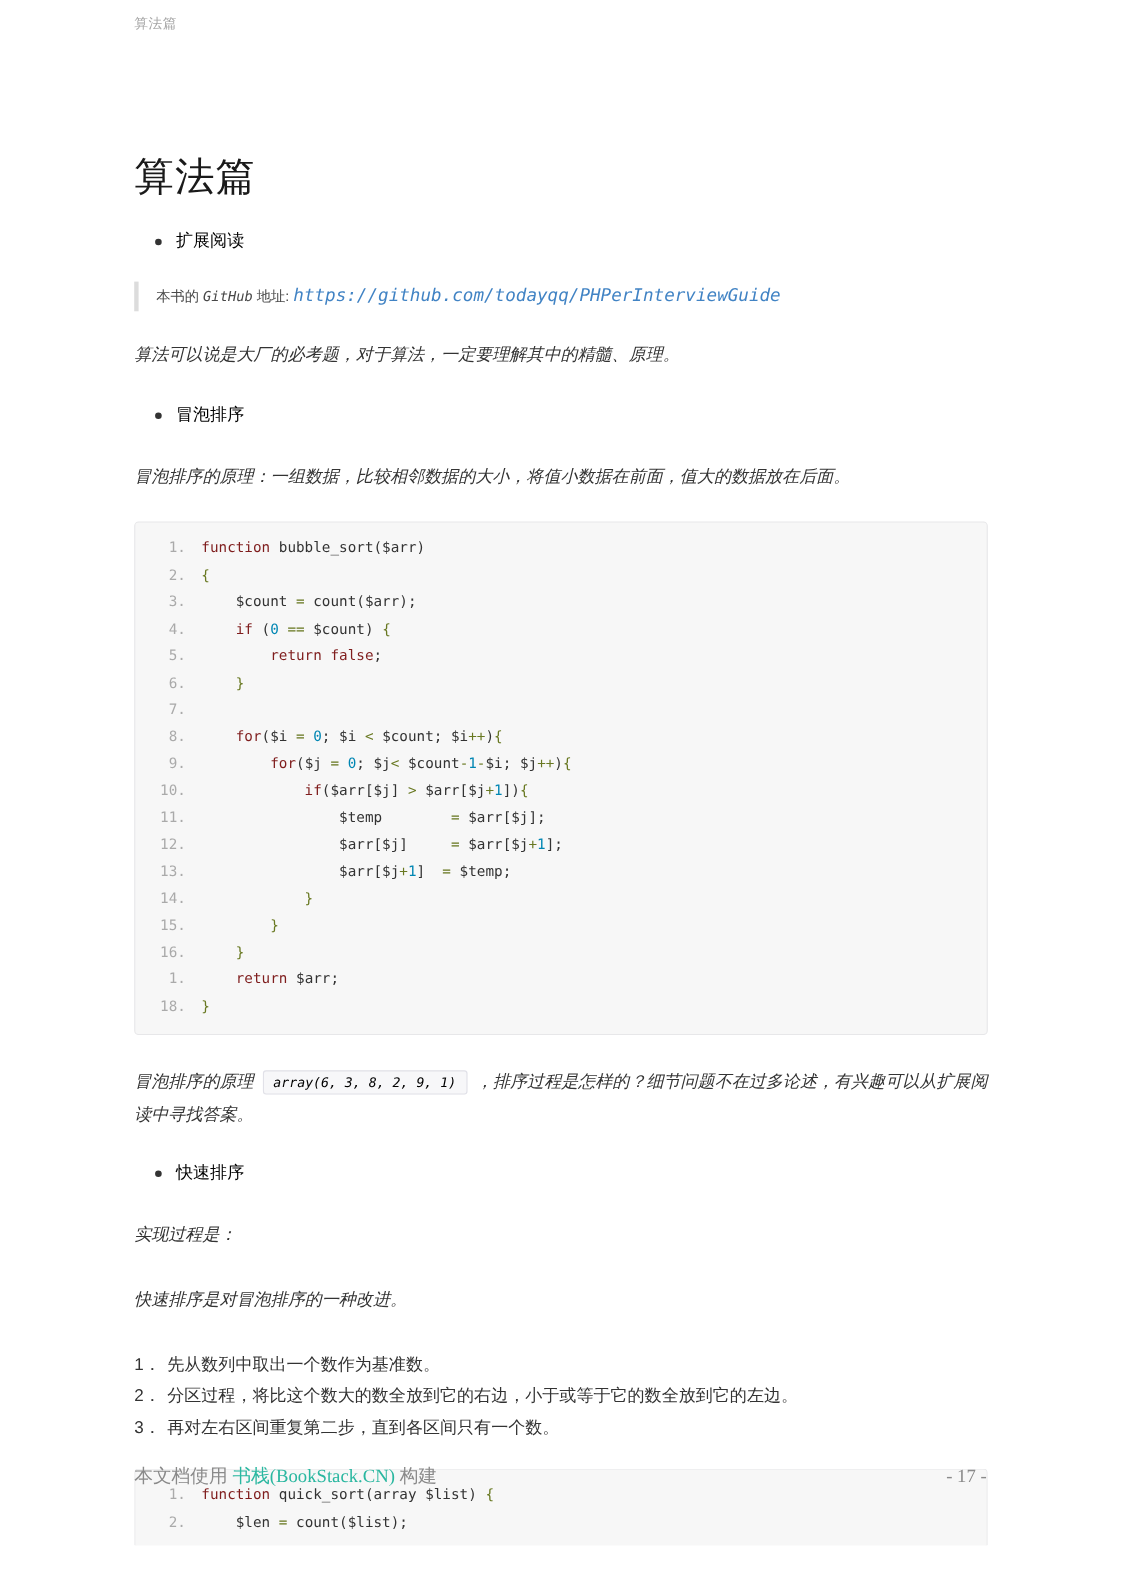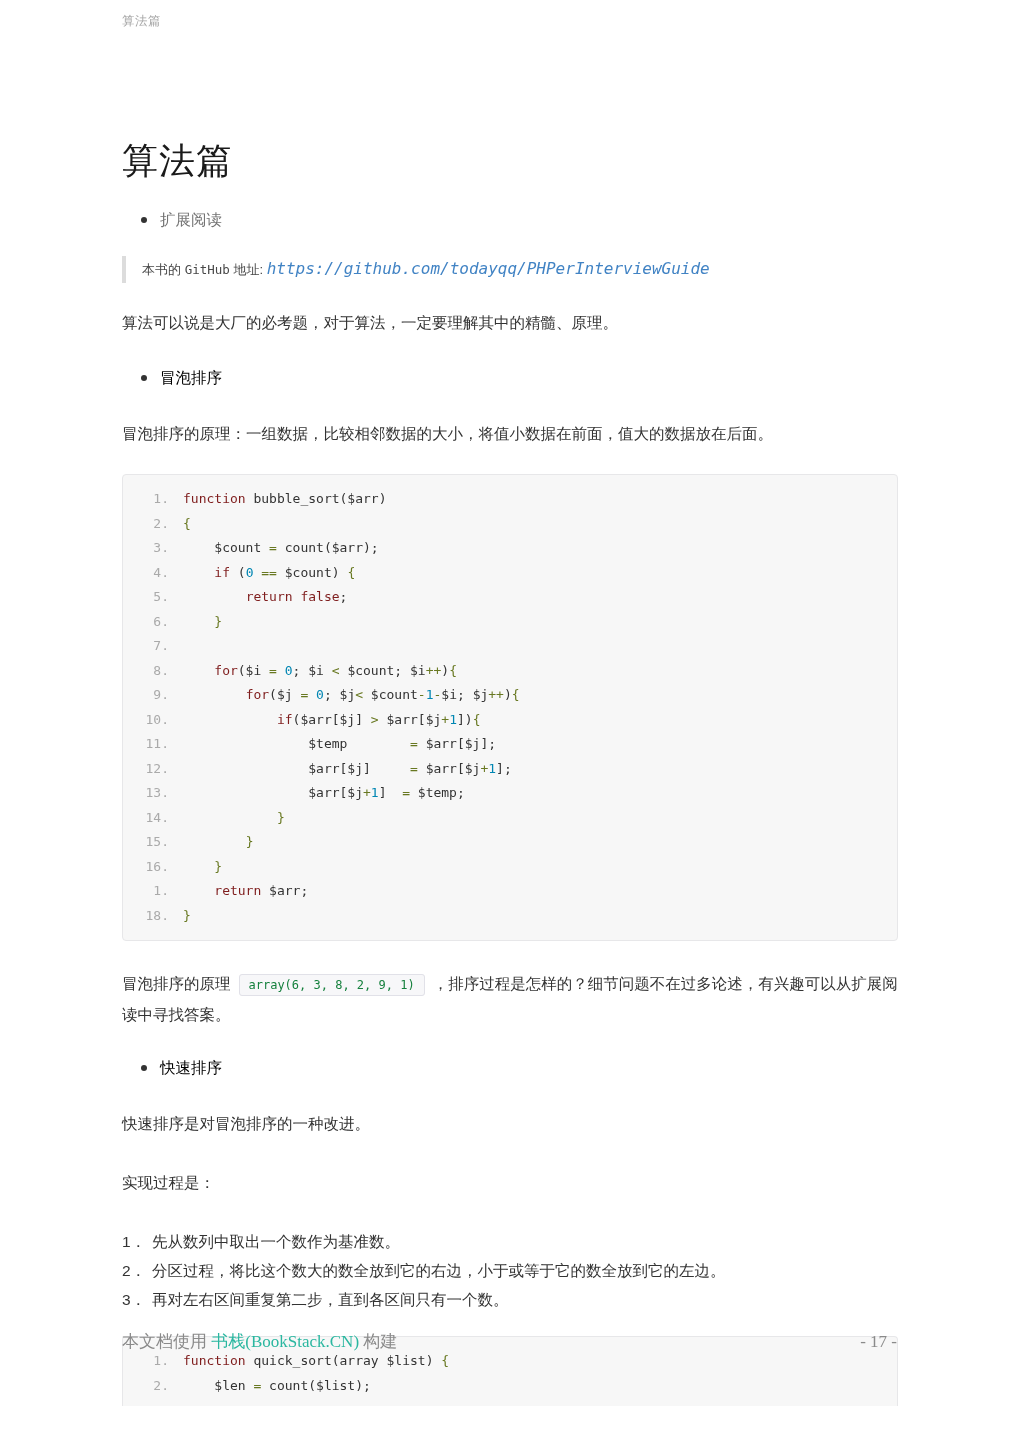--- a/index.html
+++ b/index.html
@@ -18,34 +18,34 @@
     margin-top:138px; font-size:36px; font-weight:400; color:#1a1a1a;
     line-height:1.25; letter-spacing:1px;
   }
   .bullet-list { margin-top:26px; padding-left:19px; }
   .bullet-item { display:flex; align-items:flex-start; line-height:22px; }
   .bullet-dot {
     width:6px; height:6px; border-radius:50%; background:#333;
     margin:8px 13px 0 0; flex:0 0 auto;
   }
   .bullet-label { font-size:15.5px; color:#000000; }
-  .link-blue { color:#737373; cursor:pointer; }
+  .link-blue { color:#000000; cursor:pointer; }
   .quote {
     margin-top:25px; border-left:4px solid #dcdcdc; padding:4px 0 4px 16px;
     font-size:13px; color:#484848; line-height:18px;
   }
   .quote .mono-it {
     font-family:"DejaVu Sans Mono","Liberation Mono",monospace;
-    font-size:12.5px;
+    font-style:italic; font-size:12.5px;
   }
   .quote .quote-url {
     font-family:"DejaVu Sans Mono","Liberation Mono",monospace;
     font-style:italic; font-size:16px; color:#4183c4; cursor:pointer;
   }
-  .para { margin-top:25px; font-size:15.5px; line-height:29px; color:#333; }
+  .para { margin-top:25px; font-size:15.5px; line-height:29px; color:#333;font-style:italic; }
   .gap-lg { margin-top:30px; }
   .code-block {
     margin-top:26px; background:#f7f7f7; border:1px solid #e7e7e9;
     border-radius:4px; padding:12px 14px; overflow:hidden;
   }
   .code-block.truncated { height:70px; border-bottom:none; border-radius:4px 4px 0 0; }
   .code-line {
     display:flex; white-space:pre; line-height:24.5px;
     font-family:"DejaVu Sans Mono","Liberation Mono",monospace; font-size:13px;
   }
@@ -54,21 +54,21 @@
     user-select:none;
   }
   .lc { flex:1 1 auto; color:#333; }
   .tok-kw  { color:#7f1d1d; }
   .tok-num { color:#0086b3; }
   .tok-op  { color:#687821; }
   .tok-plain { color:#333333; }
   .inline-code {
     font-family:"DejaVu Sans Mono","Liberation Mono",monospace;
     font-size:12px; background:#f7f7f9; border:1px solid #e1e1e8;
-    border-radius:3px; padding:3px 9px; margin:0 8px; color:#15803d;
+    border-radius:3px; padding:3px 9px; margin:0 8px; color:#000000;
     white-space:nowrap;
   }
   .ordered-list { margin-top:30px; }
   .ol-item { display:flex; font-size:15.5px; line-height:29px; color:#333; }
   .ol-marker { flex:0 0 30px; }
   .footer {
     position:absolute; left:122px; right:122px; top:1330px;
     display:flex; justify-content:space-between; align-items:baseline;
     font-family:"Liberation Serif","DejaVu Serif",serif;
     font-size:17px; color:#8a8a8a;
@@ -131,23 +131,23 @@
     <span>冒泡排序的原理</span><code class="inline-code">array(6, 3, 8, 2, 9, 1)</code><span>，排序过程是怎样的？细节问题不在过多论述，有兴趣可以从扩展阅读中寻找答案。</span>
   </p>
 
   <div class="bullet-list" style="margin-top:28px;">
     <div class="bullet-item">
       <span class="bullet-dot"></span>
       <span class="bullet-label">快速排序</span>
     </div>
   </div>
 
+  <p class="para gap-lg">实现过程是：</p>
+
   <p class="para gap-lg">快速排序是对冒泡排序的一种改进。</p>
-
-  <p class="para gap-lg">实现过程是：</p>
 
   <div class="ordered-list">
     <div class="ol-item">
       <span class="ol-marker">1．</span>
       <span>先从数列中取出一个数作为基准数。</span>
     </div>
     <div class="ol-item">
       <span class="ol-marker">2．</span>
       <span>分区过程，将比这个数大的数全放到它的右边，小于或等于它的数全放到它的左边。</span>
     </div>

